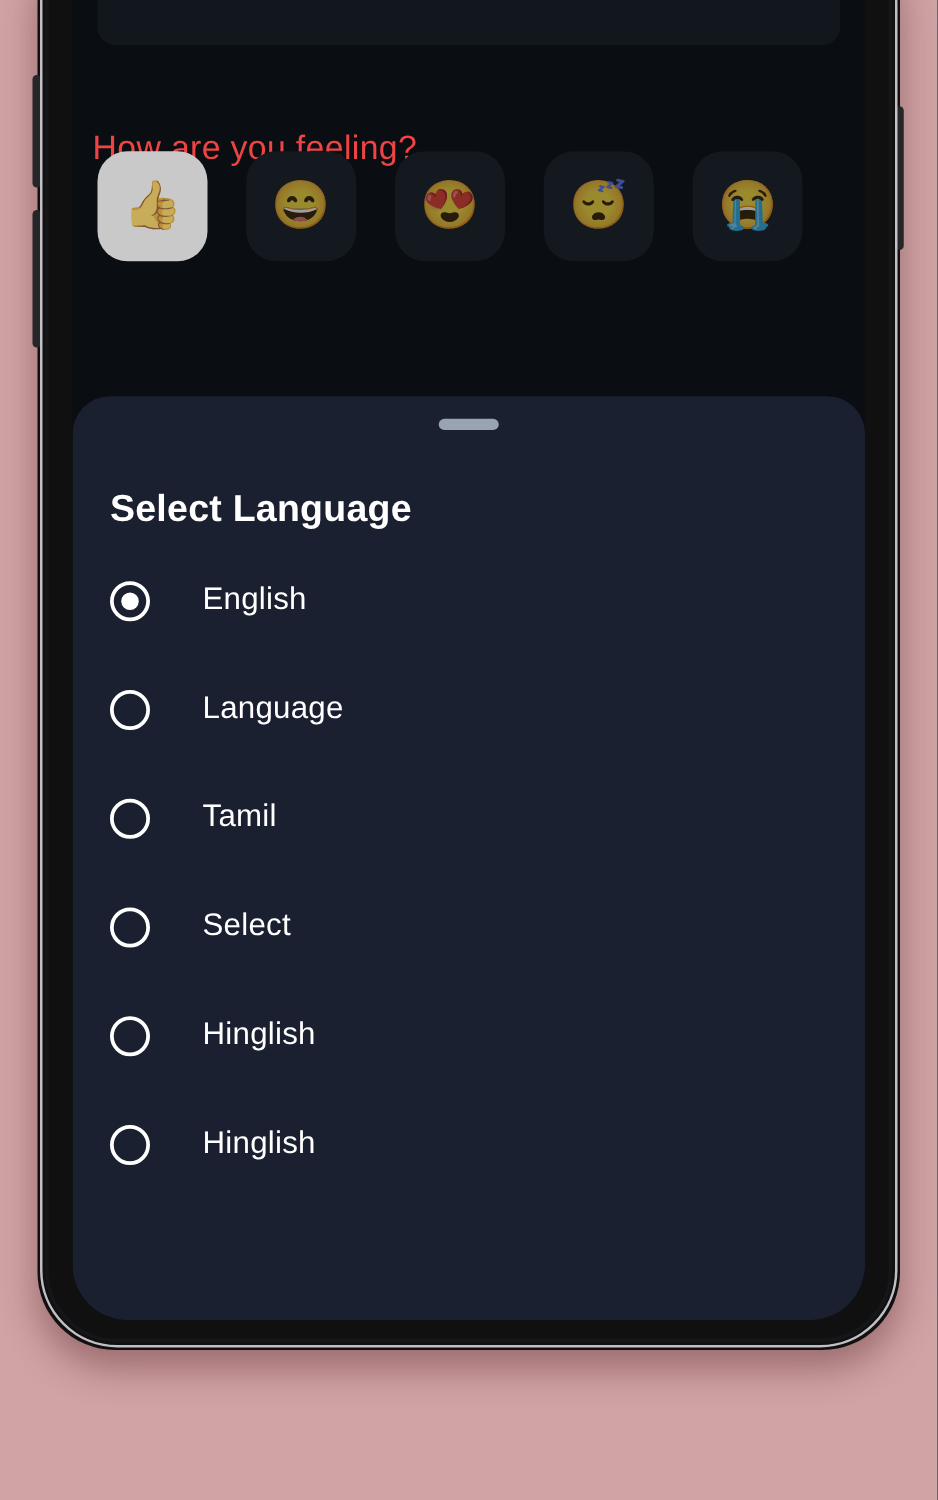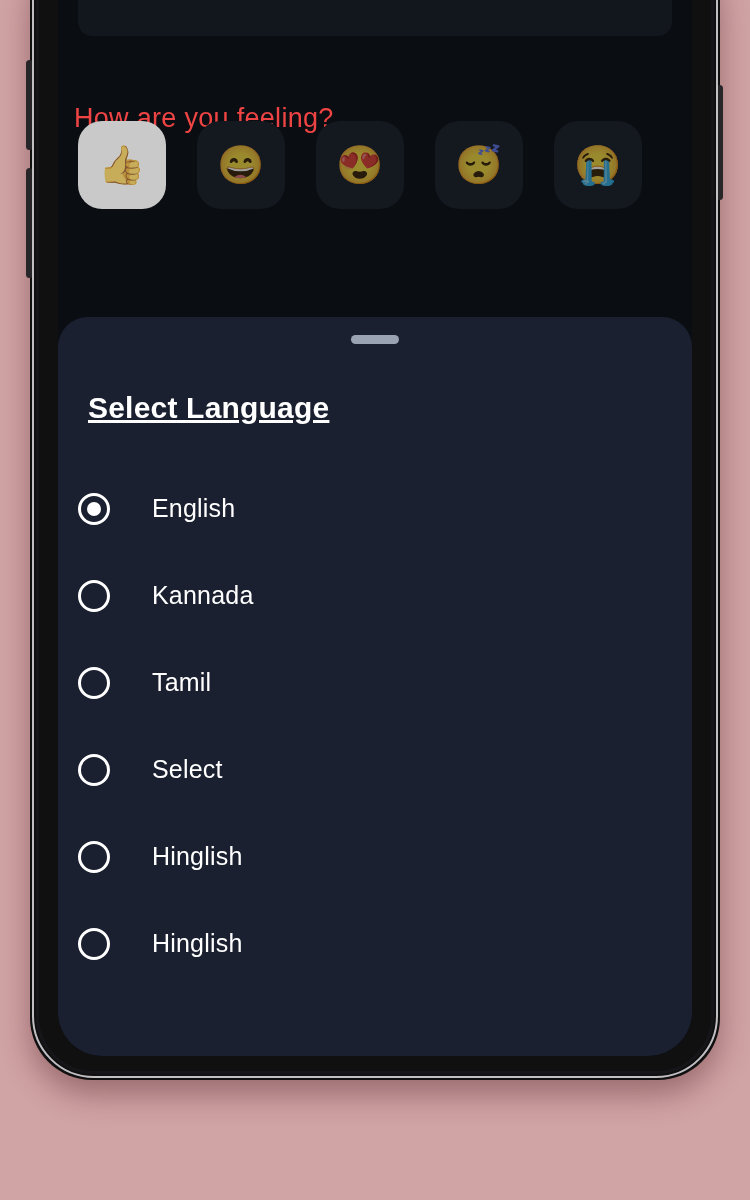--- a/index.html
+++ b/index.html
@@ -157,35 +157,33 @@
   }
 
   #sheet-title {
     position: absolute;
     left: 30px;
     top: 74px;
     color: #ffffff;
     font-size: 30px;
     font-weight: bold;
     letter-spacing: .2px;
-    text-decoration: underline;
   }
 
   #language-list {
     position: absolute;
     left: 0;
     right: 0;
     top: 148px;
   }
 
   .language-row {
     display: flex;
-    align-items: center;
     height: 87px;
-    padding-left: 20px;
+    padding-left: 30px;
   }
 
   .radio-outer {
     width: 32px;
     height: 32px;
     border-radius: 50%;
     border: 3.5px solid #ffffff;
     display: flex;
     align-items: center;
     justify-content: center;
@@ -254,21 +252,21 @@
         <div class="language-row selected">
           <span class="radio-outer">
             <span class="radio-dot"></span>
           </span>
           <span class="language-label">English</span>
         </div>
         <div class="language-row">
           <span class="radio-outer">
             <span class="radio-dot"></span>
           </span>
-          <span class="language-label">Kannada</span>
+          <span class="language-label">Language</span>
         </div>
         <div class="language-row">
           <span class="radio-outer">
             <span class="radio-dot"></span>
           </span>
           <span class="language-label">Tamil</span>
         </div>
         <div class="language-row">
           <span class="radio-outer">
             <span class="radio-dot"></span>

